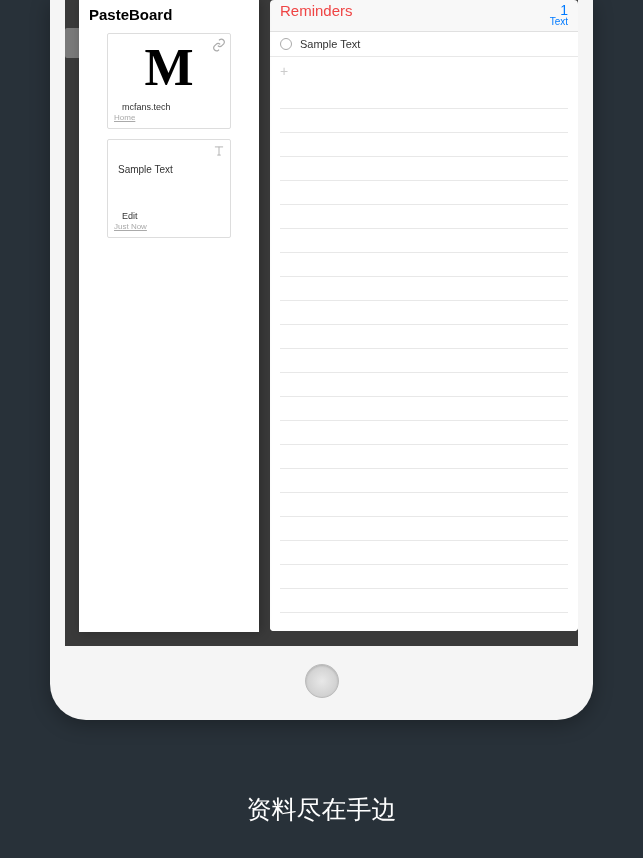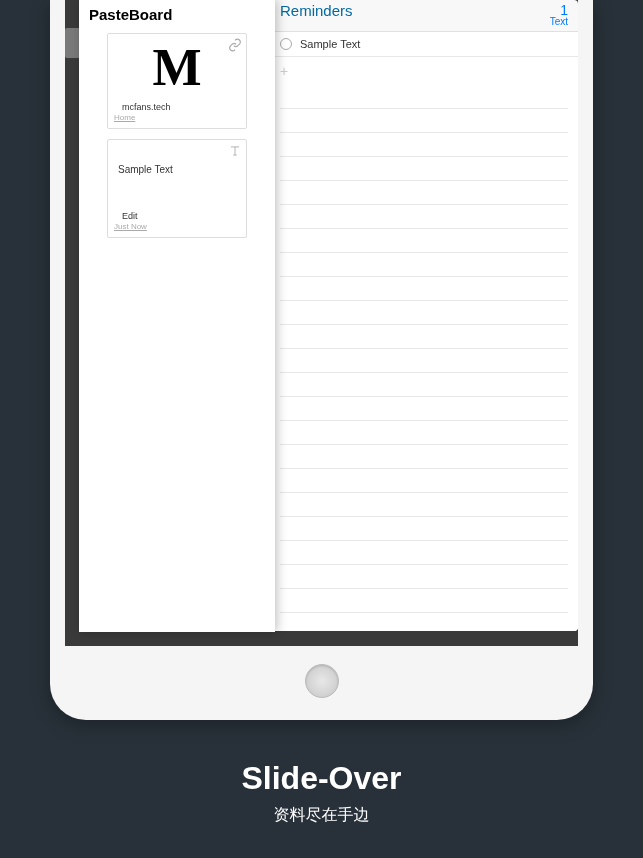--- a/index.html
+++ b/index.html
@@ -52,21 +52,21 @@
   border-radius: 4px;
   overflow: hidden;
 }
 .reminders-header {
   padding: 2px 10px 4px;
   display: flex;
   justify-content: space-between;
   align-items: flex-start;
 }
 .reminders-title {
-  color: #0369a1;
+  color: #ef4444;
   font-size: 15px;
   font-weight: 400;
   text-align: center;
 }
 .reminders-right {
   text-align: right;
   color: #007aff;
 }
 .reminders-count {
   font-size: 14px;
@@ -118,21 +118,21 @@
   left: 0;
   width: 15px;
   height: 30px;
   background: #7a7a7a;
   border-radius: 2px 0 0 2px;
 }
 .pasteboard-panel {
   position: absolute;
   top: 0;
   left: 14px;
-  width: 196px;
+  width: 180px;
   bottom: 14px;
   background: #fff;
   box-shadow: 2px 0 10px rgba(0,0,0,0.25);
   z-index: 10;
 }
 .pasteboard-title {
   font-size: 15px;
   font-weight: 700;
   padding: 6px 10px 10px;
   color: #000;
@@ -189,21 +189,21 @@
   text-align: center;
   color: #fff;
 }
 .caption-title {
   font-size: 32px;
   font-weight: 700;
   font-family: "Arial Rounded MT Bold", "Helvetica Rounded", Arial, sans-serif;
   margin-bottom: 8px;
 }
 .caption-sub {
-  font-size: 16px;
+  font-size: 25px;
   font-weight: 500;
 }
 </style>
 </head>
 <body>
 
 <div class="ipad-frame">
   <div class="ipad-screen">
 
     <div class="left-strip"></div>
@@ -278,15 +278,14 @@
         <div class="clip-label">Edit</div>
         <div class="clip-sub">Just Now</div>
       </div>
     </div>
 
   </div>
   <div class="home-button"></div>
 </div>
 
 <div class="caption">
-  <div class="caption-title">Slide-Over</div>
   <div class="caption-sub">资料尽在手边</div>
 </div>
 
 </body></html>

